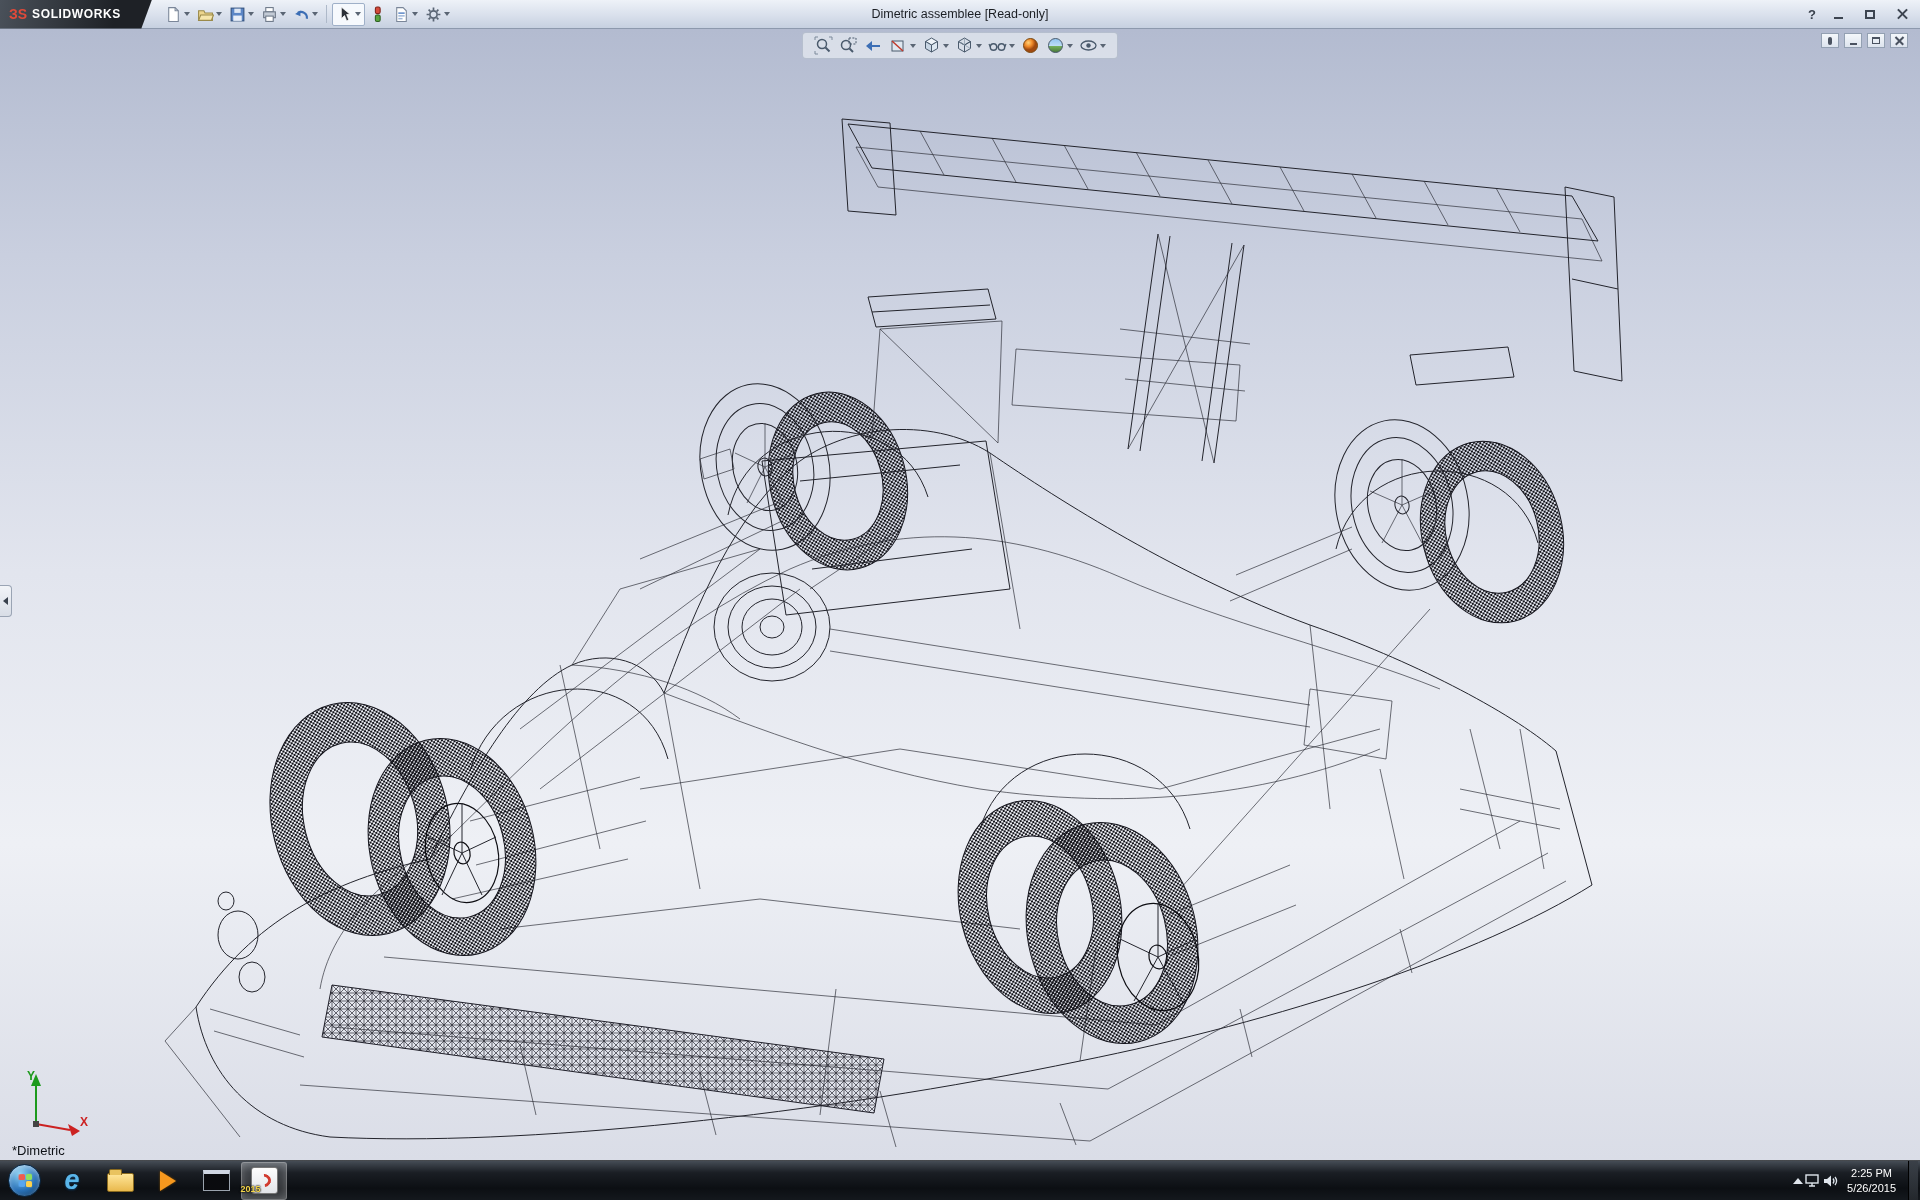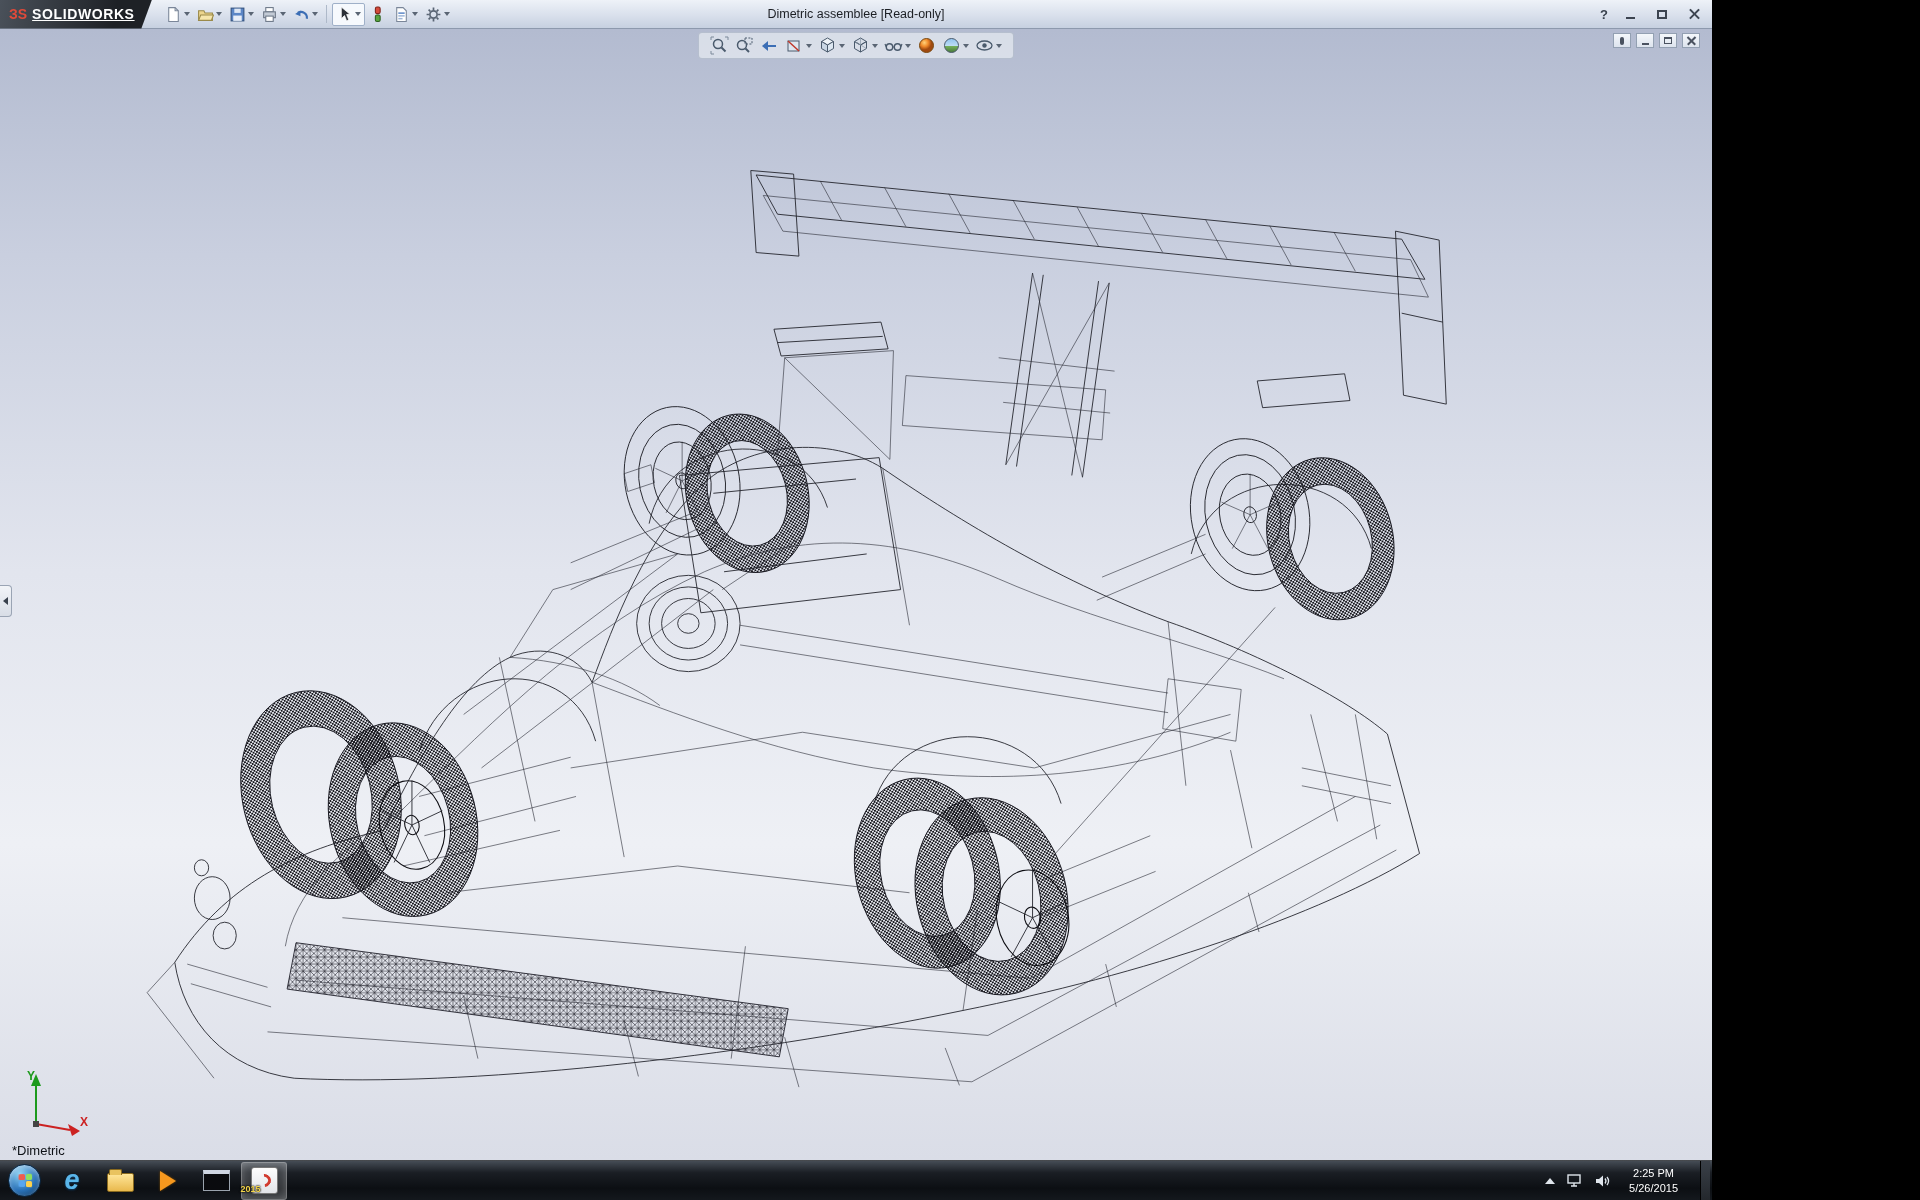--- a/index.html
+++ b/index.html
@@ -2,38 +2,38 @@
 <html><head>
 <meta charset="utf-8">
 <style>
   * { box-sizing: border-box; }
   html,body { margin:0; padding:0; }
   body {
     width:1920px; height:1200px; overflow:hidden;
     font-family:"Liberation Sans", sans-serif;
     background:#000;
   }
-  .app { position:relative; width:1712px; height:1200px; }
+  .app { position:relative; width:1920px; height:1200px; }
 
   
   .titlebar {
     position:absolute; top:0; left:0; right:0; height:29px;
     background:linear-gradient(#eef2f8,#d9e0ec 55%,#c6d0e0);
     border-bottom:1px solid #8d99ad;
     display:flex; align-items:center; z-index:30;
   }
   .logo {
     height:29px; width:152px; flex:0 0 auto;
     background:linear-gradient(100deg,#4a515a,#1e2126 75%);
     clip-path:polygon(0 0,100% 0,93% 100%,0 100%);
     color:#fff; display:flex; align-items:center; gap:5px;
     padding-left:9px;
   }
   .logo .mark { color:#e04a3a; font-weight:bold; font-size:14px; line-height:1; }
-  .logo .brand { font-size:14px; font-weight:bold; letter-spacing:.6px;text-decoration:underline; }
+  .logo .brand { font-size:12px; font-weight:bold; letter-spacing:.6px; }
   .tb-icons { display:flex; align-items:center; gap:1px; padding-left:10px; }
   .tb-btn { display:flex; align-items:center; height:23px; padding:0 3px; border-radius:2px; }
   .tb-btn.pressed { background:#f6f9fd; border:1px solid #9fb0c8; }
   .tb-btn svg { width:17px; height:17px; display:block; }
   .caret { width:0; height:0; border-left:3px solid transparent; border-right:3px solid transparent; border-top:4px solid #5a6574; margin-left:2px; }
   .tb-sep { width:1px; height:18px; background:#aeb9c9; margin:0 4px; }
   .title-text {
     position:absolute; left:50%; top:0; transform:translateX(-50%);
     line-height:29px; font-size:12.5px; color:#1c1f24; white-space:nowrap;
   }
@@ -113,21 +113,21 @@
   .flag span { border-radius:1.5px; }
   .flag .f1{background:#ef5c4e;} .flag .f2{background:#8ee05e;} .flag .f3{background:#58a6f0;} .flag .f4{background:#ffd24d;}
   .ie-e { font-size:27px; font-weight:bold; font-style:italic; color:#5ab6ea; text-shadow:0 1px 2px #0c3a63; line-height:1; }
   .folder { position:relative; width:27px; height:19px; background:linear-gradient(#ffe69a,#e9b94d); border:1px solid #8a6a1e; border-radius:2px; margin-top:4px; }
   .folder::before { content:""; position:absolute; top:-5px; left:1px; width:11px; height:5px; background:#e9c35f; border:1px solid #8a6a1e; border-bottom:none; border-radius:2px 2px 0 0; }
   .play-tri { width:0; height:0; border-left:16px solid #f6981e; border-top:10px solid transparent; border-bottom:10px solid transparent; filter:drop-shadow(0 0 1px #7a4a00); }
   .cmd-win { width:27px; height:21px; background:#0a0b0e; border:1px solid #9aa3ad; border-top:4px solid #cfd6e2; }
   .sw-tile { width:27px; height:27px; background:linear-gradient(#fdfdfd,#e2e4e8); border-radius:3px; border:1px solid #777; position:relative; display:flex; align-items:center; justify-content:center; }
   .sw-glyph { width:13px; height:13px; border:3.5px solid #d23b2f; border-left-color:transparent; border-bottom-color:transparent; border-radius:50%; transform:rotate(40deg); }
   .sw-badge { position:absolute; bottom:-1px; right:16px; font-size:9px; font-weight:bold; color:#f3d54a; text-shadow:0 0 2px #000,0 0 2px #000; }
-  .tray { margin-left:auto; display:flex; align-items:center; gap:12px; padding-right:2px; }
+  .tray { margin-left:auto; display:flex; align-items:center; gap:2px; padding-right:2px; }
   .tray-caret { width:0; height:0; border-left:5px solid transparent; border-right:5px solid transparent; border-bottom:6px solid #dfe5ec; }
   .tray svg { display:block; }
   .clock { text-align:center; font-size:11px; color:#fff; line-height:1.35; margin:0 10px 0 6px; }
   .show-desktop { width:10px; height:40px; border-left:1px solid #000; background:linear-gradient(#3a4048,#23272c); }
 </style>
 </head>
 <body>
 
 <div class="app">
 

